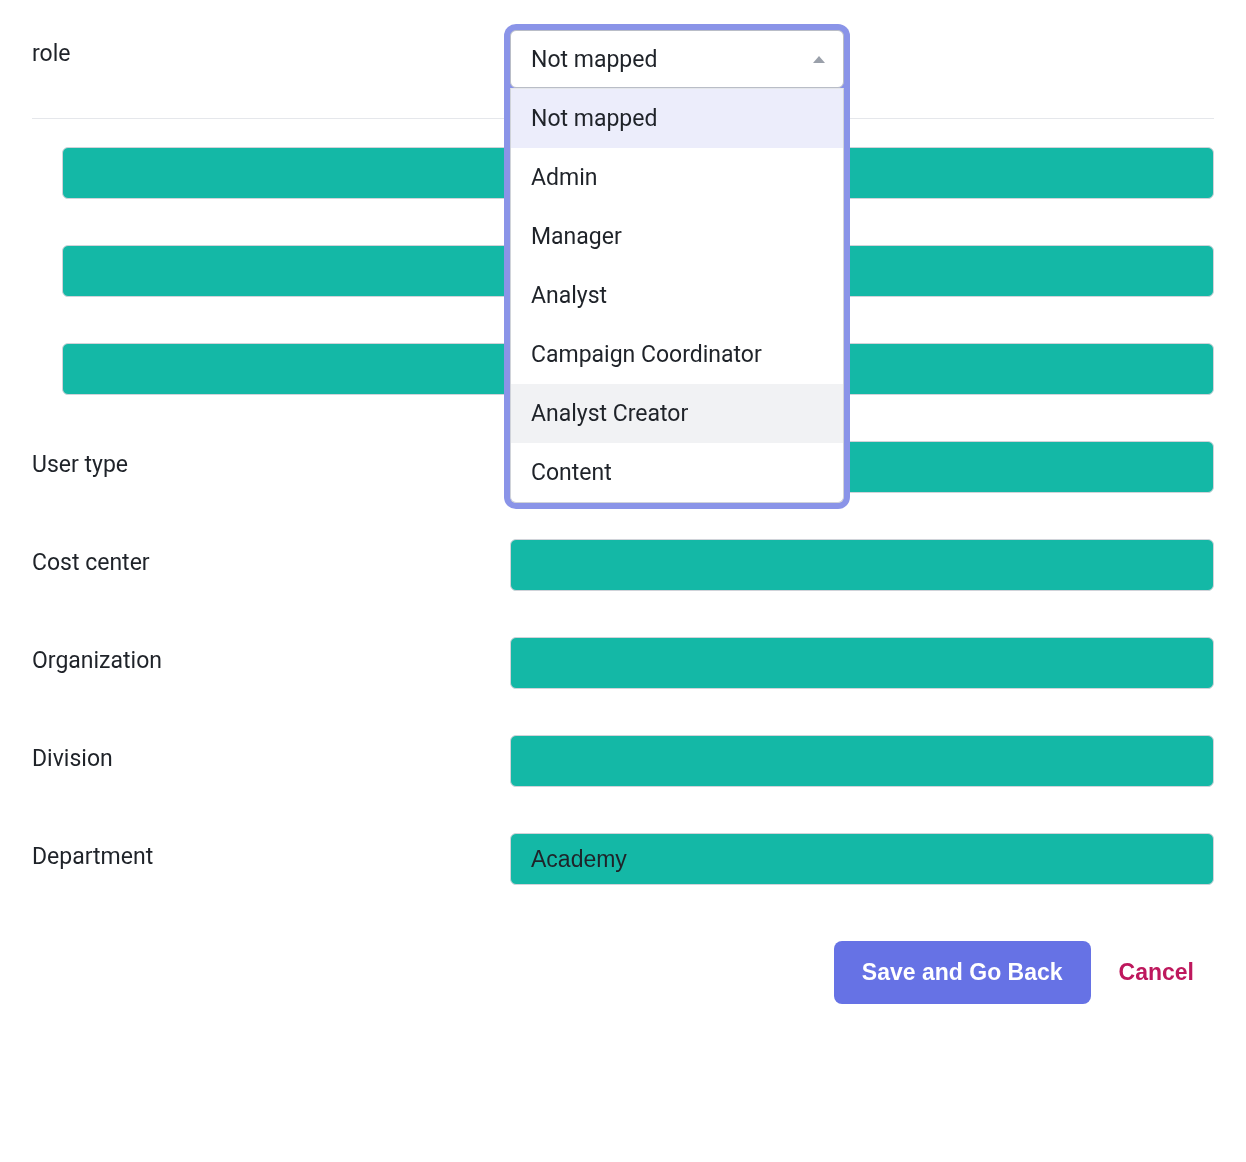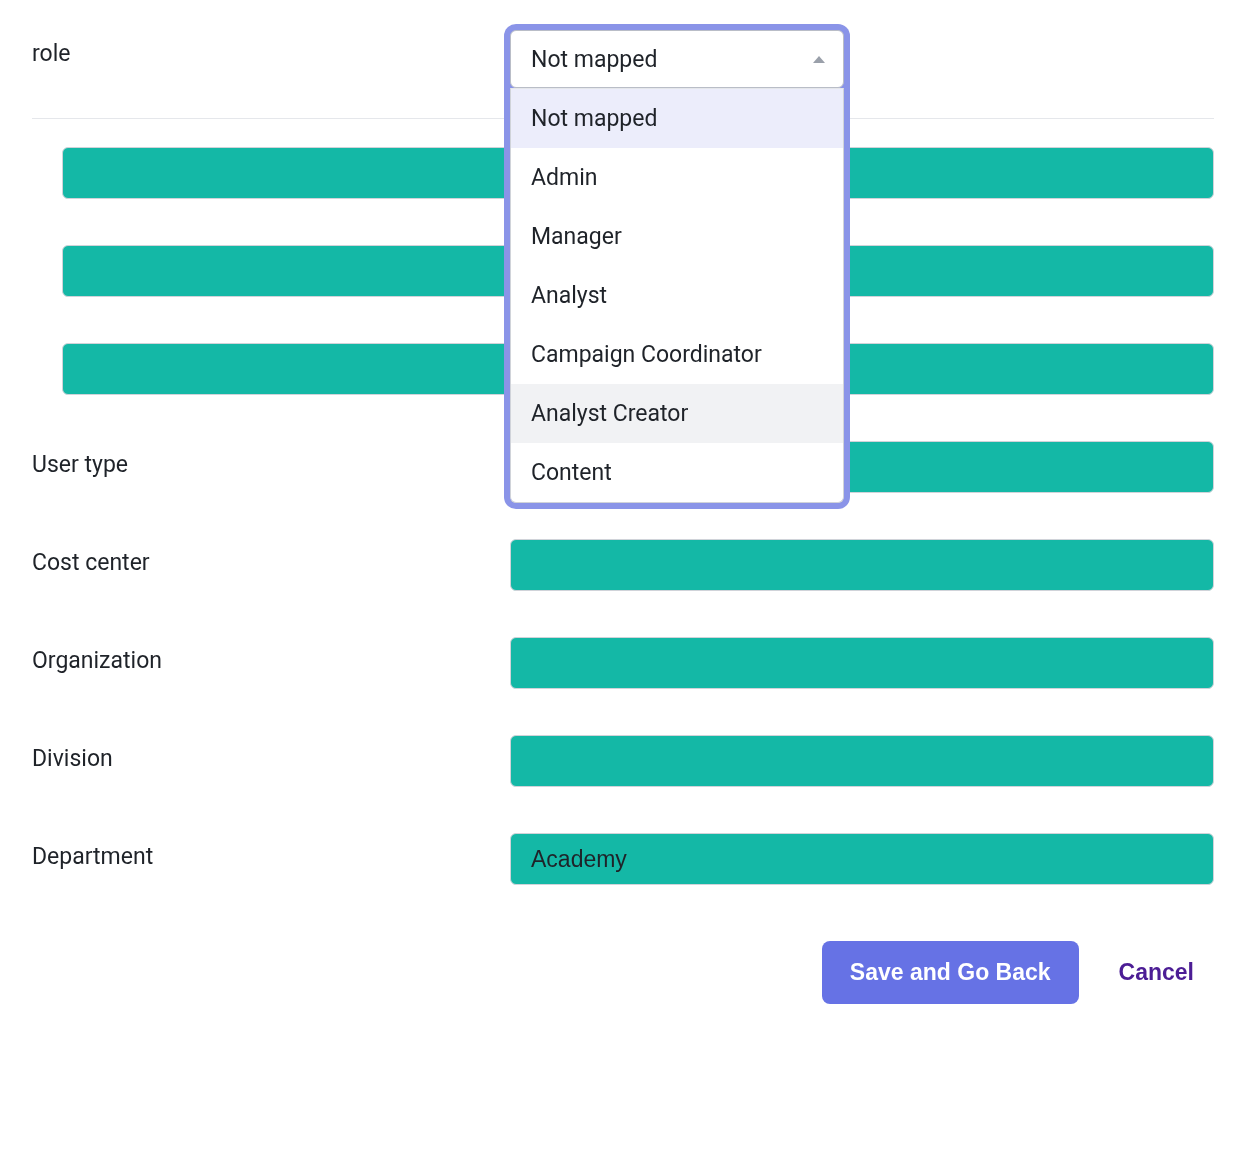--- a/index.html
+++ b/index.html
@@ -94,38 +94,38 @@
     .caret-up {
       width: 0; height: 0;
       border-left: 6px solid transparent;
       border-right: 6px solid transparent;
       border-bottom: 7px solid #9aa0aa;
     }
     .footer {
       display: flex;
       justify-content: flex-end;
       align-items: center;
-      gap: 40px;
+      gap: 28px;
       padding-top: 28px;
       padding-right: 20px;
     }
     .btn-primary {
       background: #6672e5;
       color: #fff;
       border: none;
       border-radius: 8px;
       font-size: 23px;
       font-weight: 600;
       padding: 18px 28px;
       cursor: pointer;
     }
     .btn-link {
       background: none;
       border: none;
-      color: #4c1d95;
+      color: #be185d;
       font-size: 23px;
       font-weight: 600;
       cursor: pointer;
     }
     .z-wrap { position: relative; z-index: 20; }
   </style>
 </head>
 <body>
 
 <div class="form-row first">

